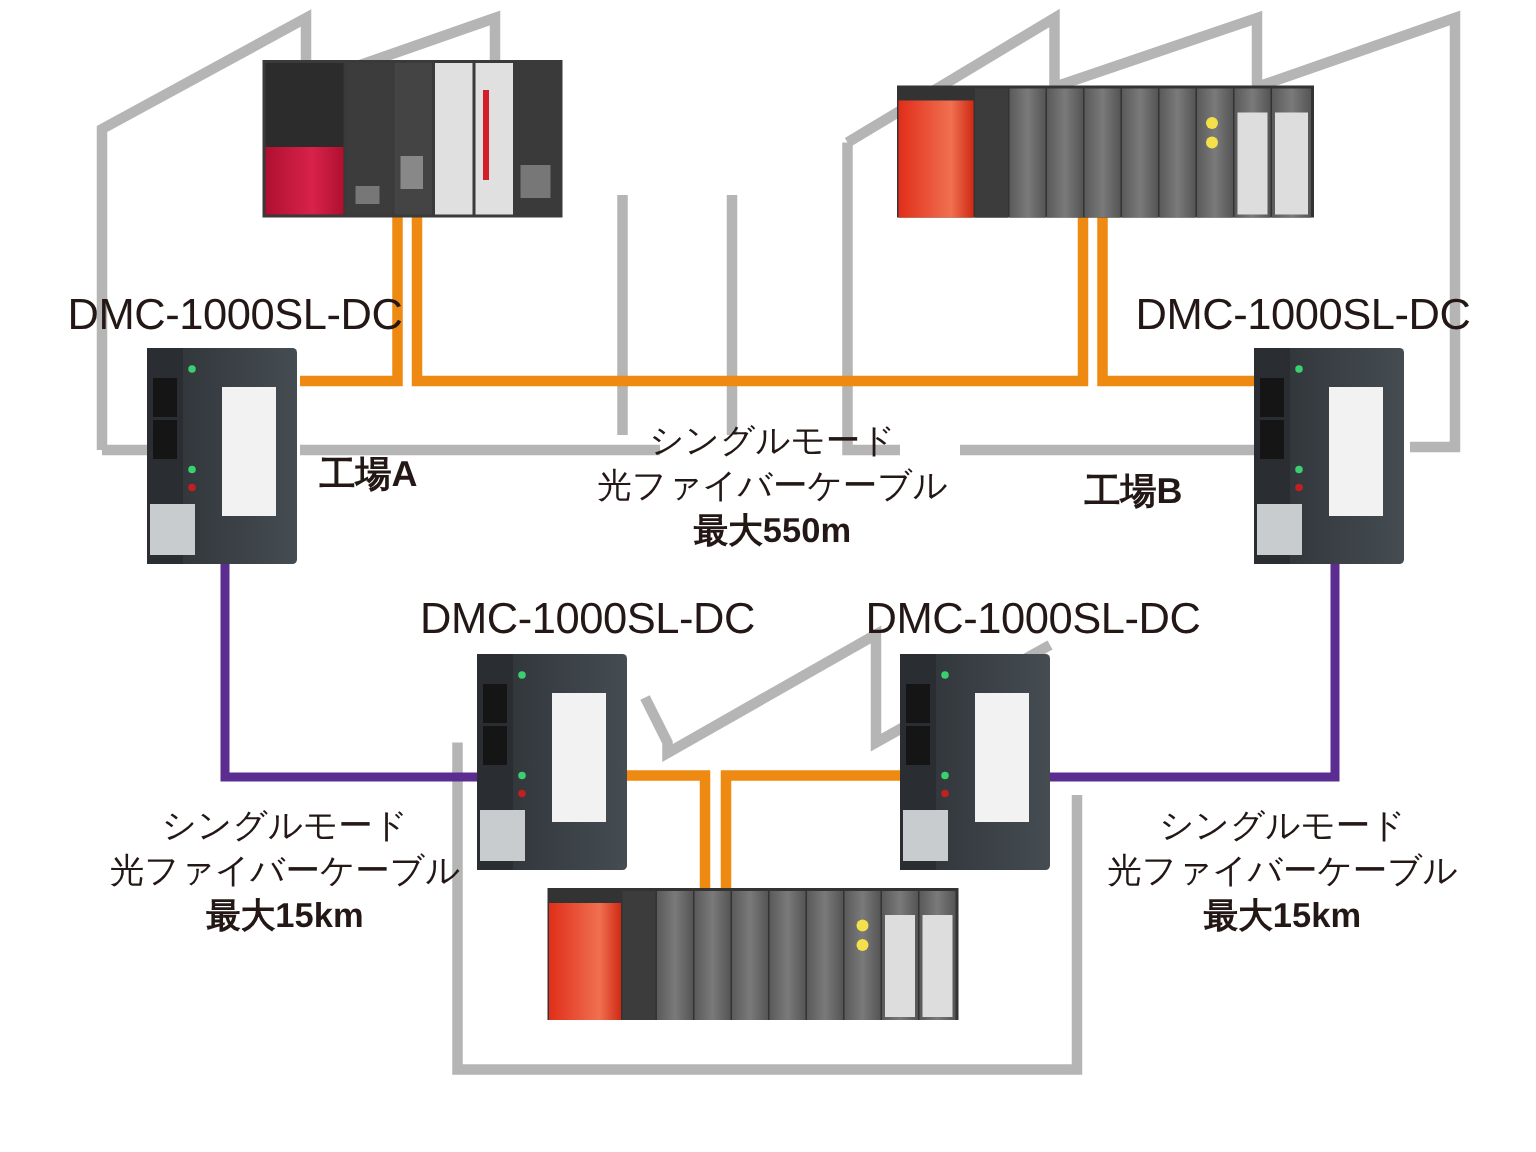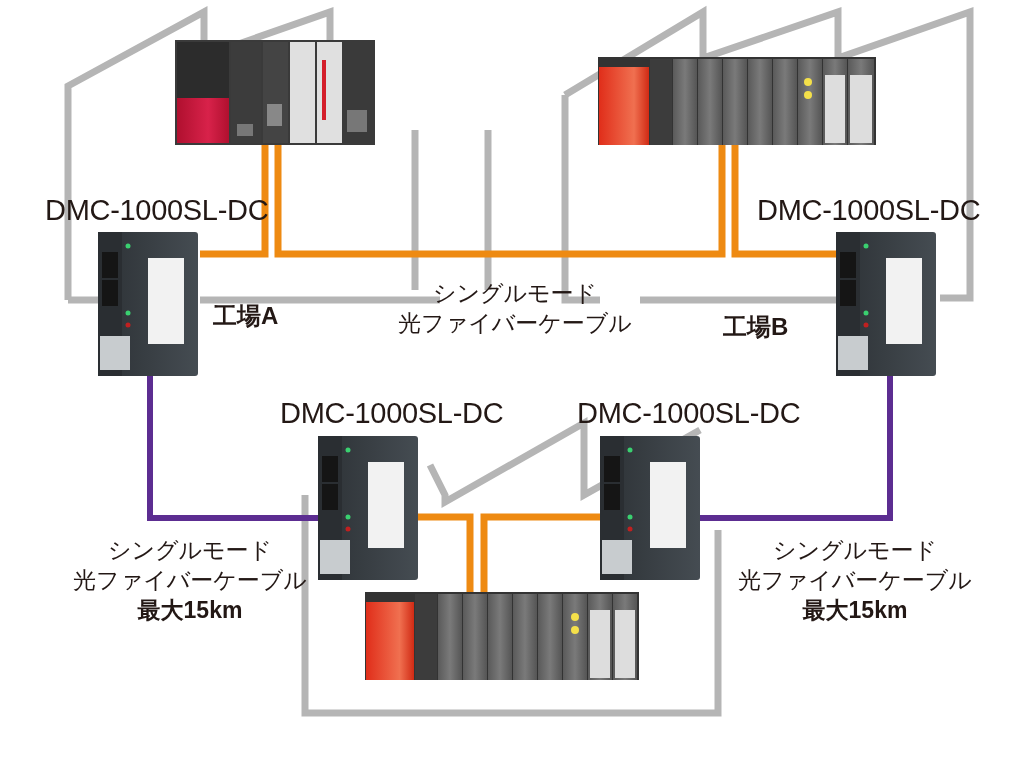--- a/index.html
+++ b/index.html
@@ -178,20 +178,21 @@
 <div class="lbl model" style="left:280px;top:397px;">DMC-1000SL-DC</div>
 <div class="lbl model" style="left:577px;top:397px;">DMC-1000SL-DC</div>
 
 <div class="lbl factory" style="left:213px;top:300px;">工場A</div>
 <div class="lbl factory" style="left:703px;top:311px;margin-left:20px;">工場B</div>
 <div class="lbl factory" style="left:474px;top:764px;">工場C</div>
 
 <div class="lbl cable" style="left:380px;top:278px;width:270px;">
   <div>シングルモード</div>
   <div>光ファイバーケーブル</div>
+  <div class="dist">最大550m</div>
 </div>
 <div class="lbl cable" style="left:60px;top:535px;width:260px;">
   <div>シングルモード</div>
   <div>光ファイバーケーブル</div>
   <div class="dist">最大15km</div>
 </div>
 <div class="lbl cable" style="left:720px;top:535px;width:270px;">
   <div>シングルモード</div>
   <div>光ファイバーケーブル</div>
   <div class="dist">最大15km</div>

